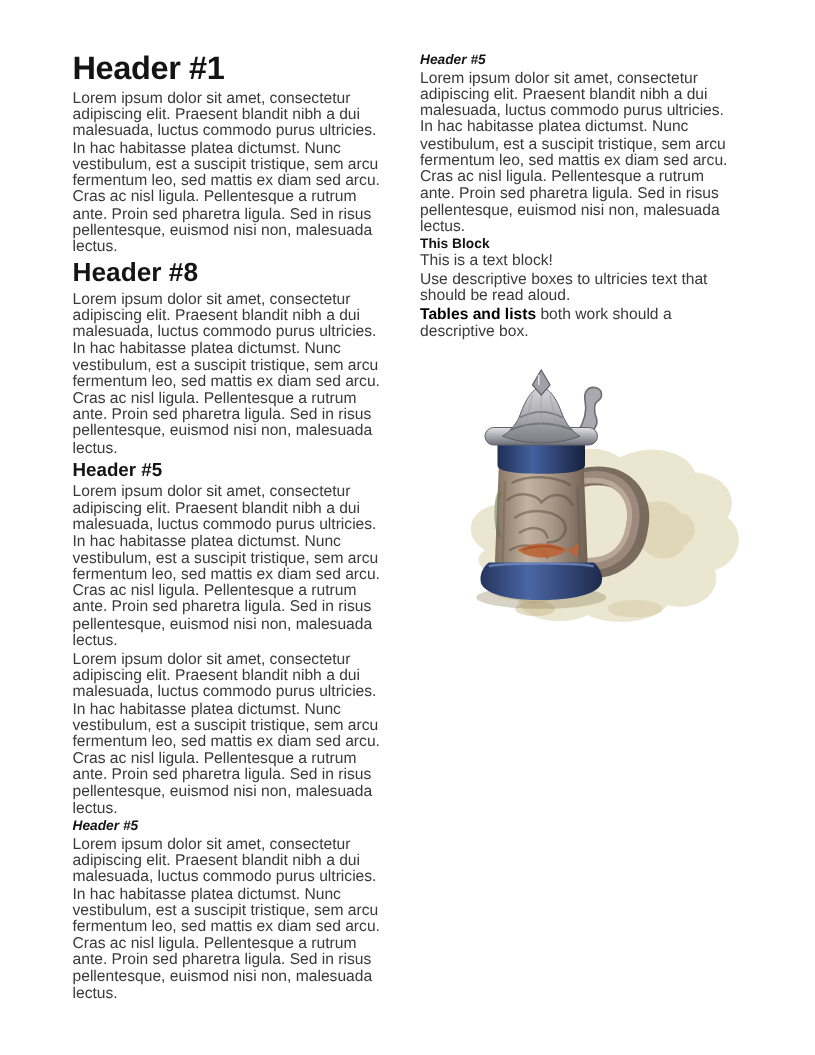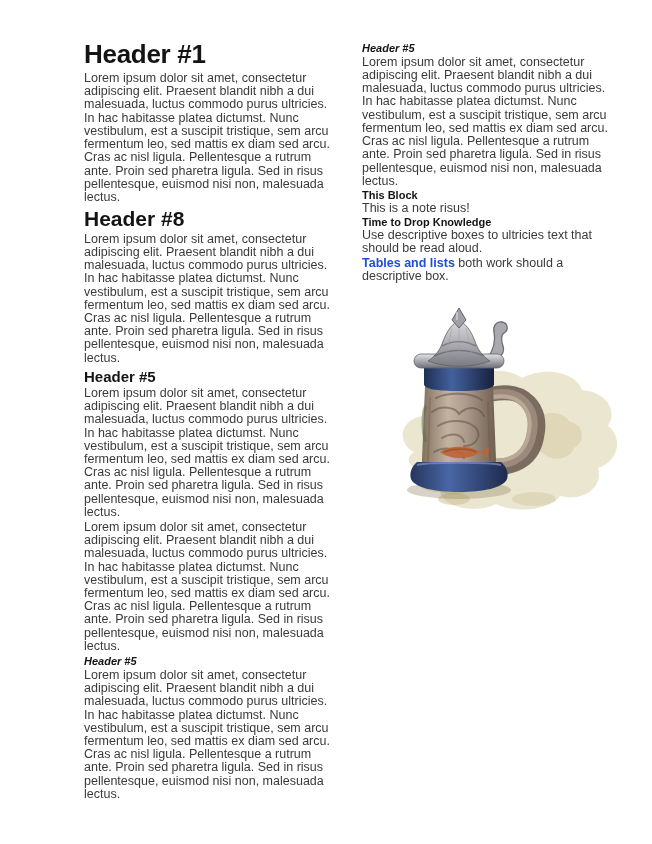--- a/index.html
+++ b/index.html
@@ -5,21 +5,21 @@
   html, body {
     margin: 0; padding: 0;
     width: 652px; height: 844px;
     background: #ffffff;
     overflow: hidden;
     font-family: "Liberation Sans", sans-serif;
   }
   .page {
     box-sizing: border-box;
     width: 652px; height: 844px;
-    padding: 40px 0 0 84px;
+    padding: 40px 0 0 58px;
   }
   .columns { display: flex; gap: 24px; }
   .col { width: 254px; flex: 0 0 254px; }
 
   h1, h2, h3, h4, h5, .h6 {
     color: #141414;
     font-weight: bold;
     line-height: 1.08;
   }
   h1 { font-size: 26px;   margin: 0 0 4px 0; letter-spacing: -0.3px; }
@@ -28,21 +28,21 @@
   h4 { font-size: 12.5px; margin: 3px 0 1px 0; }
   h5 { font-size: 11px;   margin: 3px 0 1px 0; font-style: italic; }
   .h6 { font-size: 11px;  margin: 1px 0 0 0; }
 
   p {
     font-size: 12.5px;
     line-height: 13.2px;
     color: #3a3a3a;
     margin: 0 0 2px 0;
   }
-  p strong { color: #1d4ed8; }
+  p strong { color: #000000; }
 
   .figure {
     width: 243px;
     margin: 18px 0 0 22px;
   }
   .figure svg { display: block; }
 </style>
 </head>
 <body>
 
@@ -63,23 +63,22 @@
 
       <h5>Header #5</h5>
       <p>Lorem ipsum dolor sit amet, consectetur adipiscing elit. Praesent blandit nibh a dui malesuada, luctus commodo purus ultricies. In hac habitasse platea dictumst. Nunc vestibulum, est a suscipit tristique, sem arcu fermentum leo, sed mattis ex diam sed arcu. Cras ac nisl ligula. Pellentesque a rutrum ante. Proin sed pharetra ligula. Sed in risus pellentesque, euismod nisi non, malesuada lectus.</p>
     </div>
 
     <div class="col">
       <h5>Header #5</h5>
       <p>Lorem ipsum dolor sit amet, consectetur adipiscing elit. Praesent blandit nibh a dui malesuada, luctus commodo purus ultricies. In hac habitasse platea dictumst. Nunc vestibulum, est a suscipit tristique, sem arcu fermentum leo, sed mattis ex diam sed arcu. Cras ac nisl ligula. Pellentesque a rutrum ante. Proin sed pharetra ligula. Sed in risus pellentesque, euismod nisi non, malesuada lectus.</p>
 
       <div class="h6">This Block</div>
-      <p>This is a note risus!</p>
+      <p>This is a text block!</p>
 
-      <div class="h6">Time to Drop Knowledge</div>
       <p>Use descriptive boxes to ultricies text that should be read aloud.</p>
 
       <p><strong>Tables and lists</strong><span> both work should a descriptive box.</span></p>
 
       <div class="figure">
         <svg width="243" height="212" viewBox="0 0 243 212">
           <defs>
             <linearGradient id="gLid" x1="0" y1="0" x2="0" y2="1">
               <stop offset="0" stop-color="#d6d6da"></stop>
               <stop offset="0.55" stop-color="#a7a7ad"></stop>

